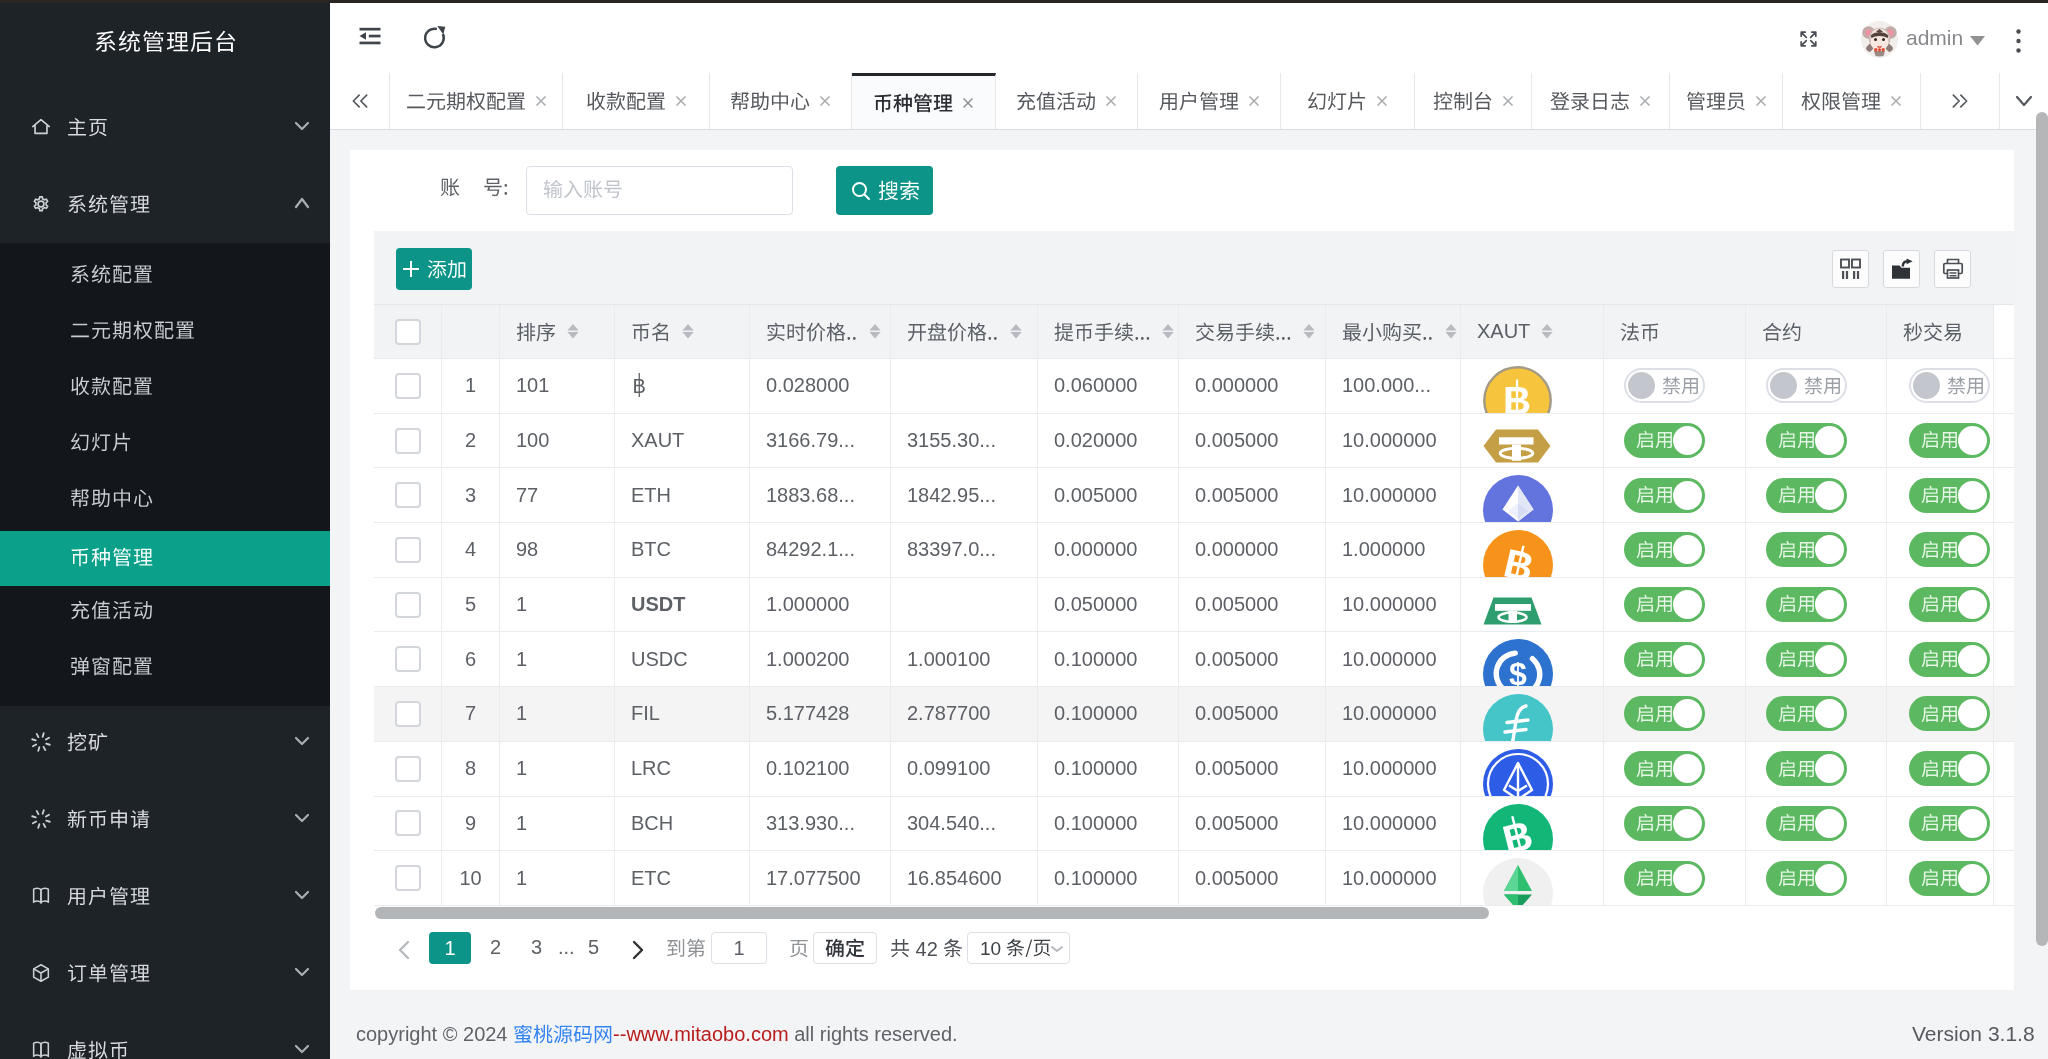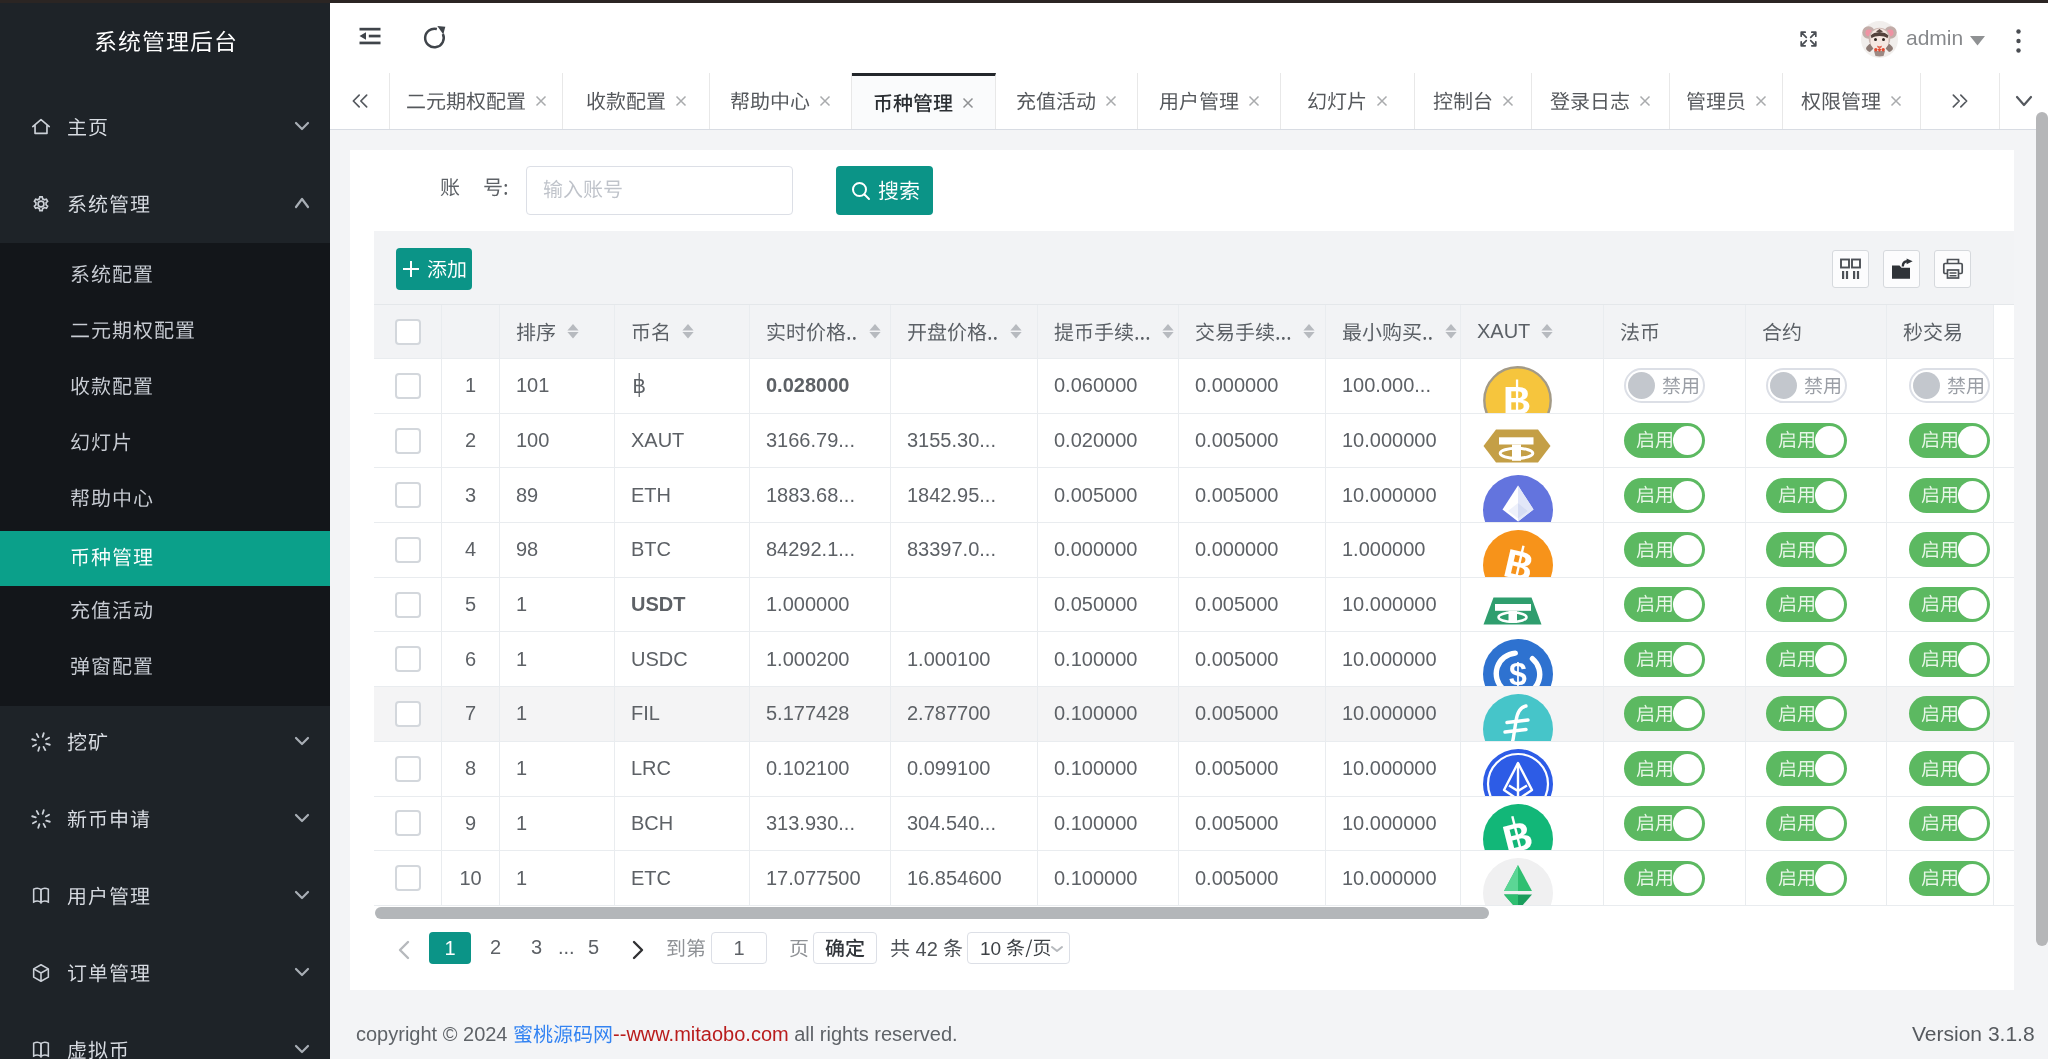--- a/index.html
+++ b/index.html
@@ -516,21 +516,21 @@
         <div class="td" style="width:58px;padding-left:0;">
           <span style="margin:0 auto">1</span>
         </div>
         <div class="td" style="width:115px;">101</div>
         <div class="td" style="width:135px;">
           <svg width="16" height="28" viewBox="0 0 16 28" style="margin-top:-2px">
             <text x="1.5" y="22" font-size="20" font-family="Liberation Sans" fill="#5d6166">B</text>
             <rect x="7.6" y="2" width="1.3" height="24" fill="#5d6166"></rect>
           </svg>
         </div>
-        <div class="td" style="width:141px;font-weight:bold;">0.028000</div>
+        <div class="td" style="width:141px;">0.028000</div>
         <div class="td" style="width:147px;"></div>
         <div class="td" style="width:141px;">0.060000</div>
         <div class="td" style="width:147px;">0.000000</div>
         <div class="td" style="width:135px;">100.000...</div>
         <div class="td" style="width:143px;align-items:flex-start;padding-left:22px;">
           <div style="width:70px;height:47px;overflow:hidden;margin-top:7px"><svg width="69" height="69" viewBox="0 0 69 69">
               <circle cx="34.5" cy="34.5" r="33.2" fill="#f6c53d" stroke="#a39a86" stroke-width="2.4"></circle>
               <g fill="#fff">
                 <text x="34" y="48" font-size="39" font-family="Liberation Sans" font-weight="bold" text-anchor="middle">B</text>
                 <rect x="32.9" y="13.5" width="2.3" height="40"></rect>
@@ -615,21 +615,21 @@
         </div>
         <div class="td" style="width:20px;border-right:none;padding-left:0"></div>
       </div>
       <div class="trow" style="height:54.7px;background:#fff">
         <div class="td c" style="width:68px;padding-left:0;">
           <span class="cb" style="margin:0 auto"></span>
         </div>
         <div class="td" style="width:58px;padding-left:0;">
           <span style="margin:0 auto">3</span>
         </div>
-        <div class="td" style="width:115px;">89</div>
+        <div class="td" style="width:115px;">77</div>
         <div class="td" style="width:135px;">ETH</div>
         <div class="td" style="width:141px;">1883.68...</div>
         <div class="td" style="width:147px;">1842.95...</div>
         <div class="td" style="width:141px;">0.005000</div>
         <div class="td" style="width:147px;">0.005000</div>
         <div class="td" style="width:135px;">10.000000</div>
         <div class="td" style="width:143px;align-items:flex-start;padding-left:22px;">
           <div style="width:70px;height:47px;overflow:hidden;margin-top:7px"><svg width="70" height="70" viewBox="0 0 70 70">
               <circle cx="35" cy="35" r="35" fill="#6374de"></circle>
               <path d="M35 10.5L50.5 34.5L35 46.5L19.5 34.5Z" fill="#fff"></path>

